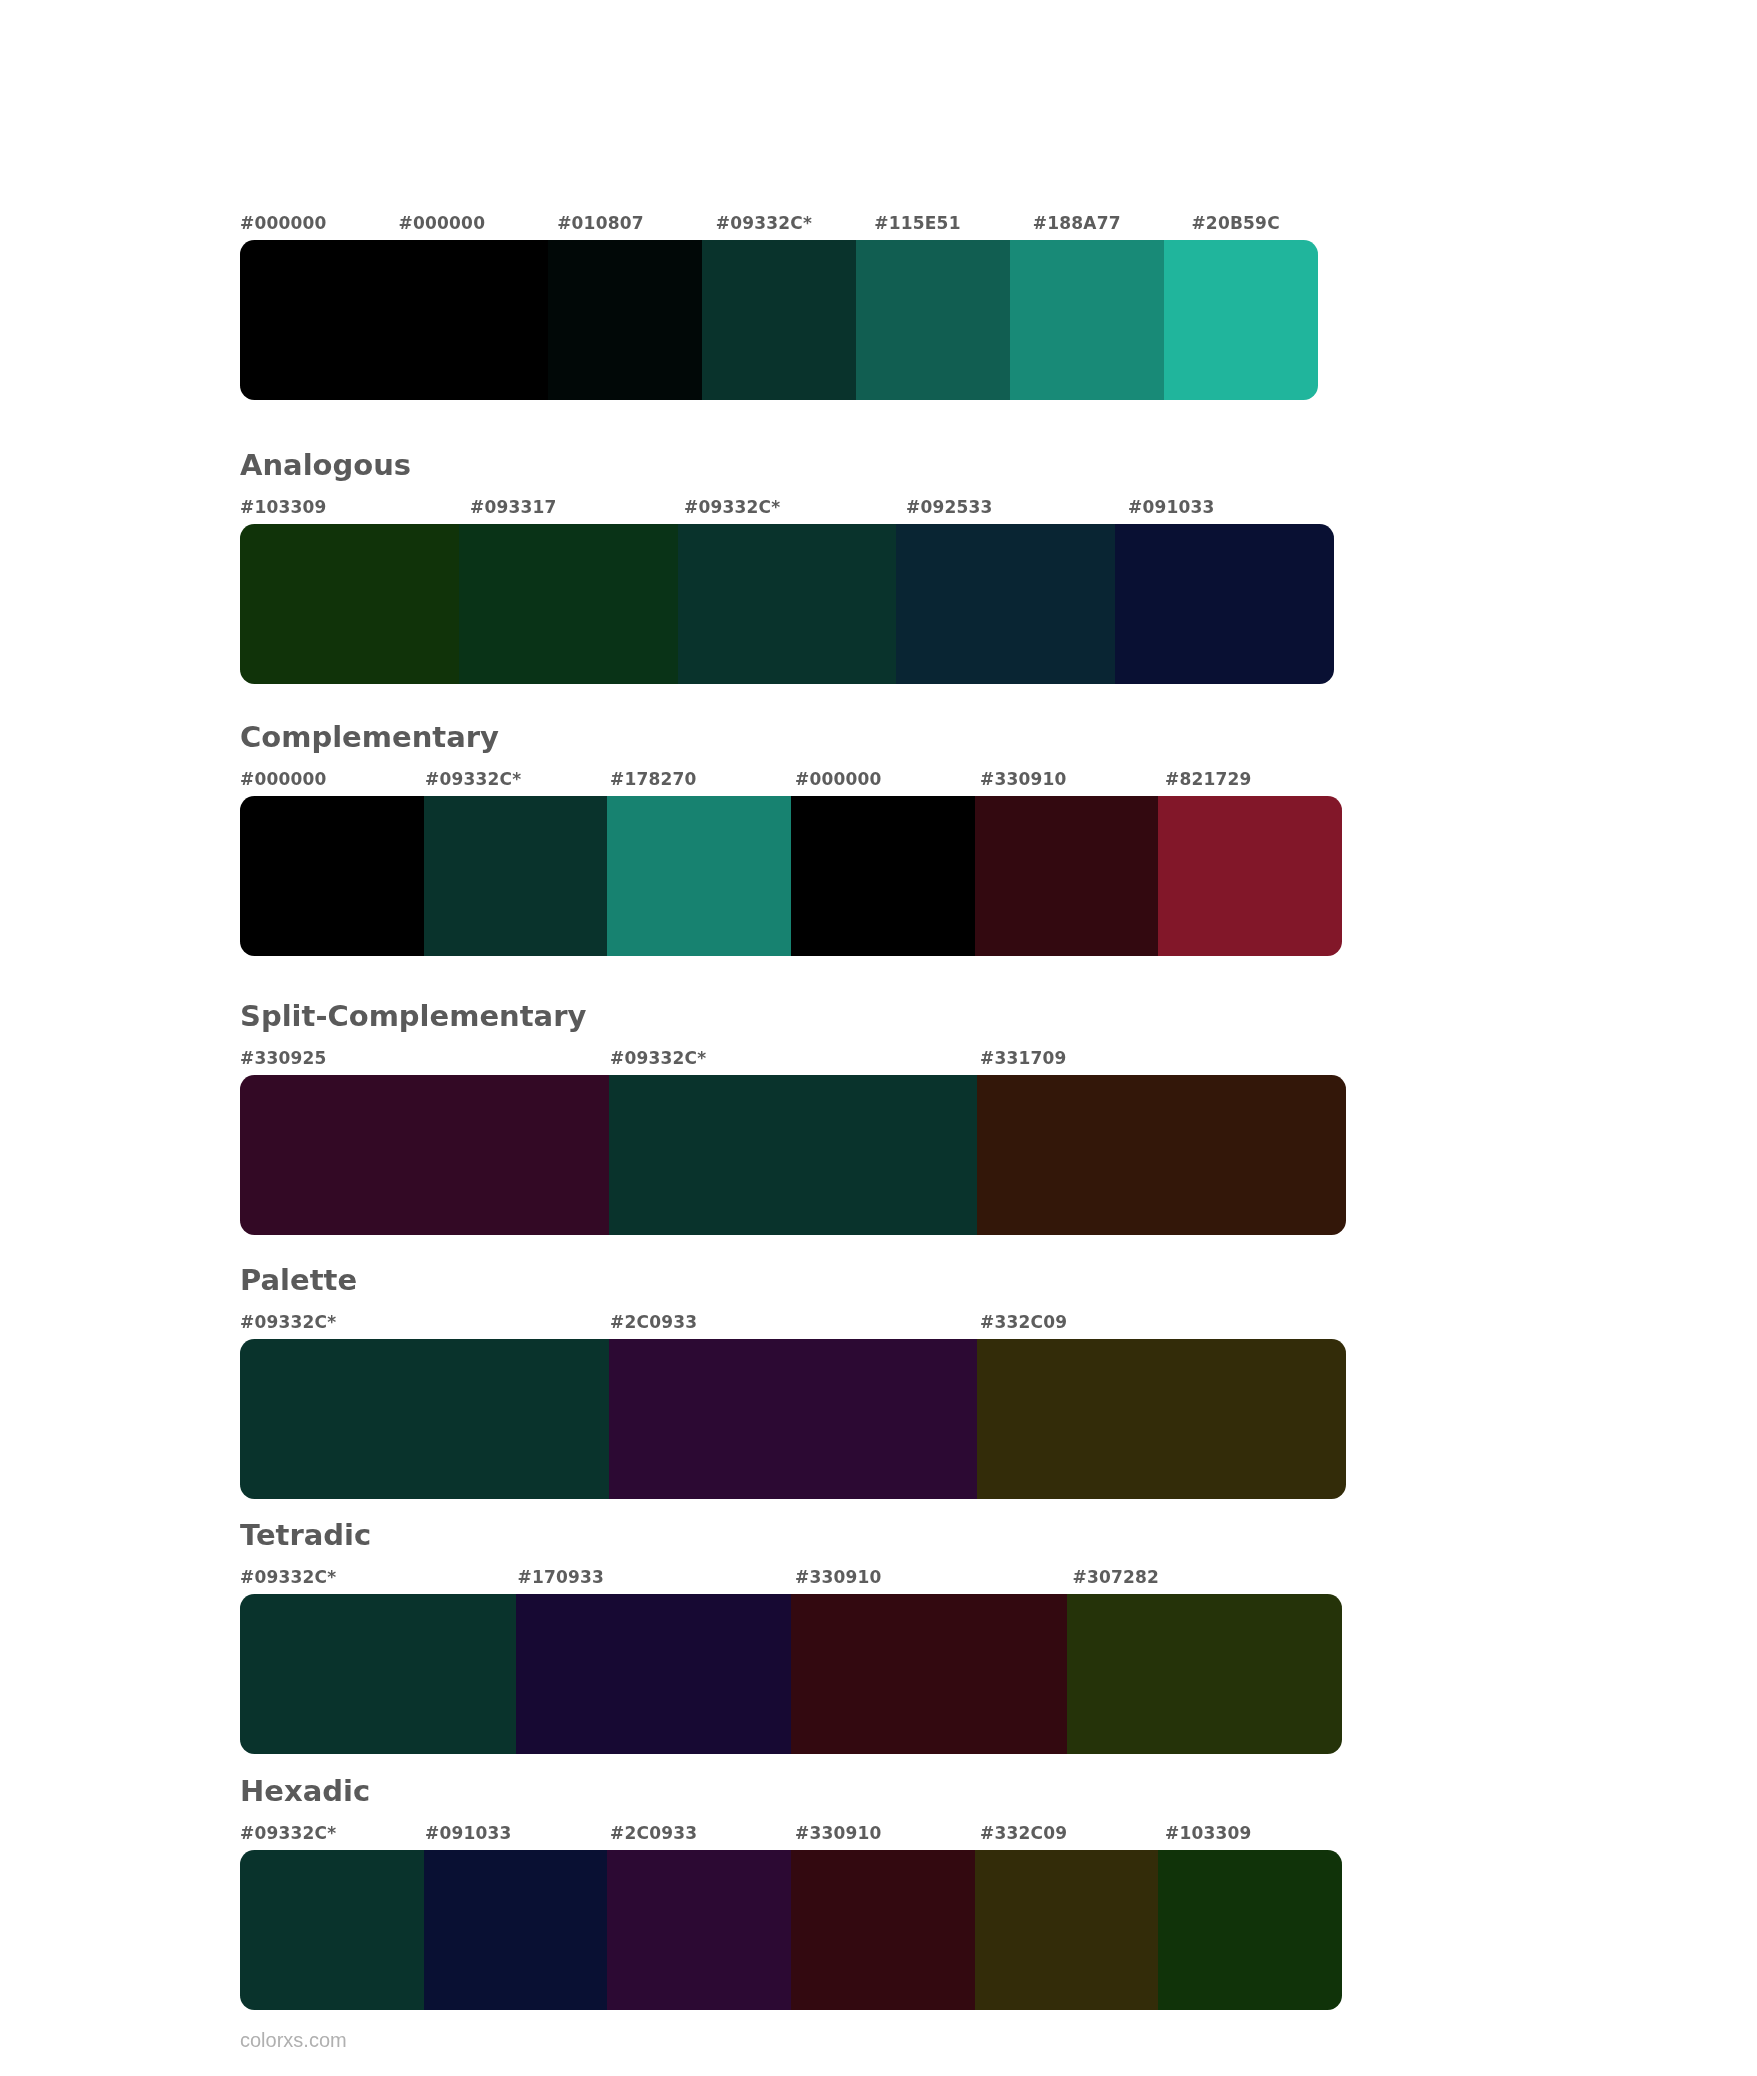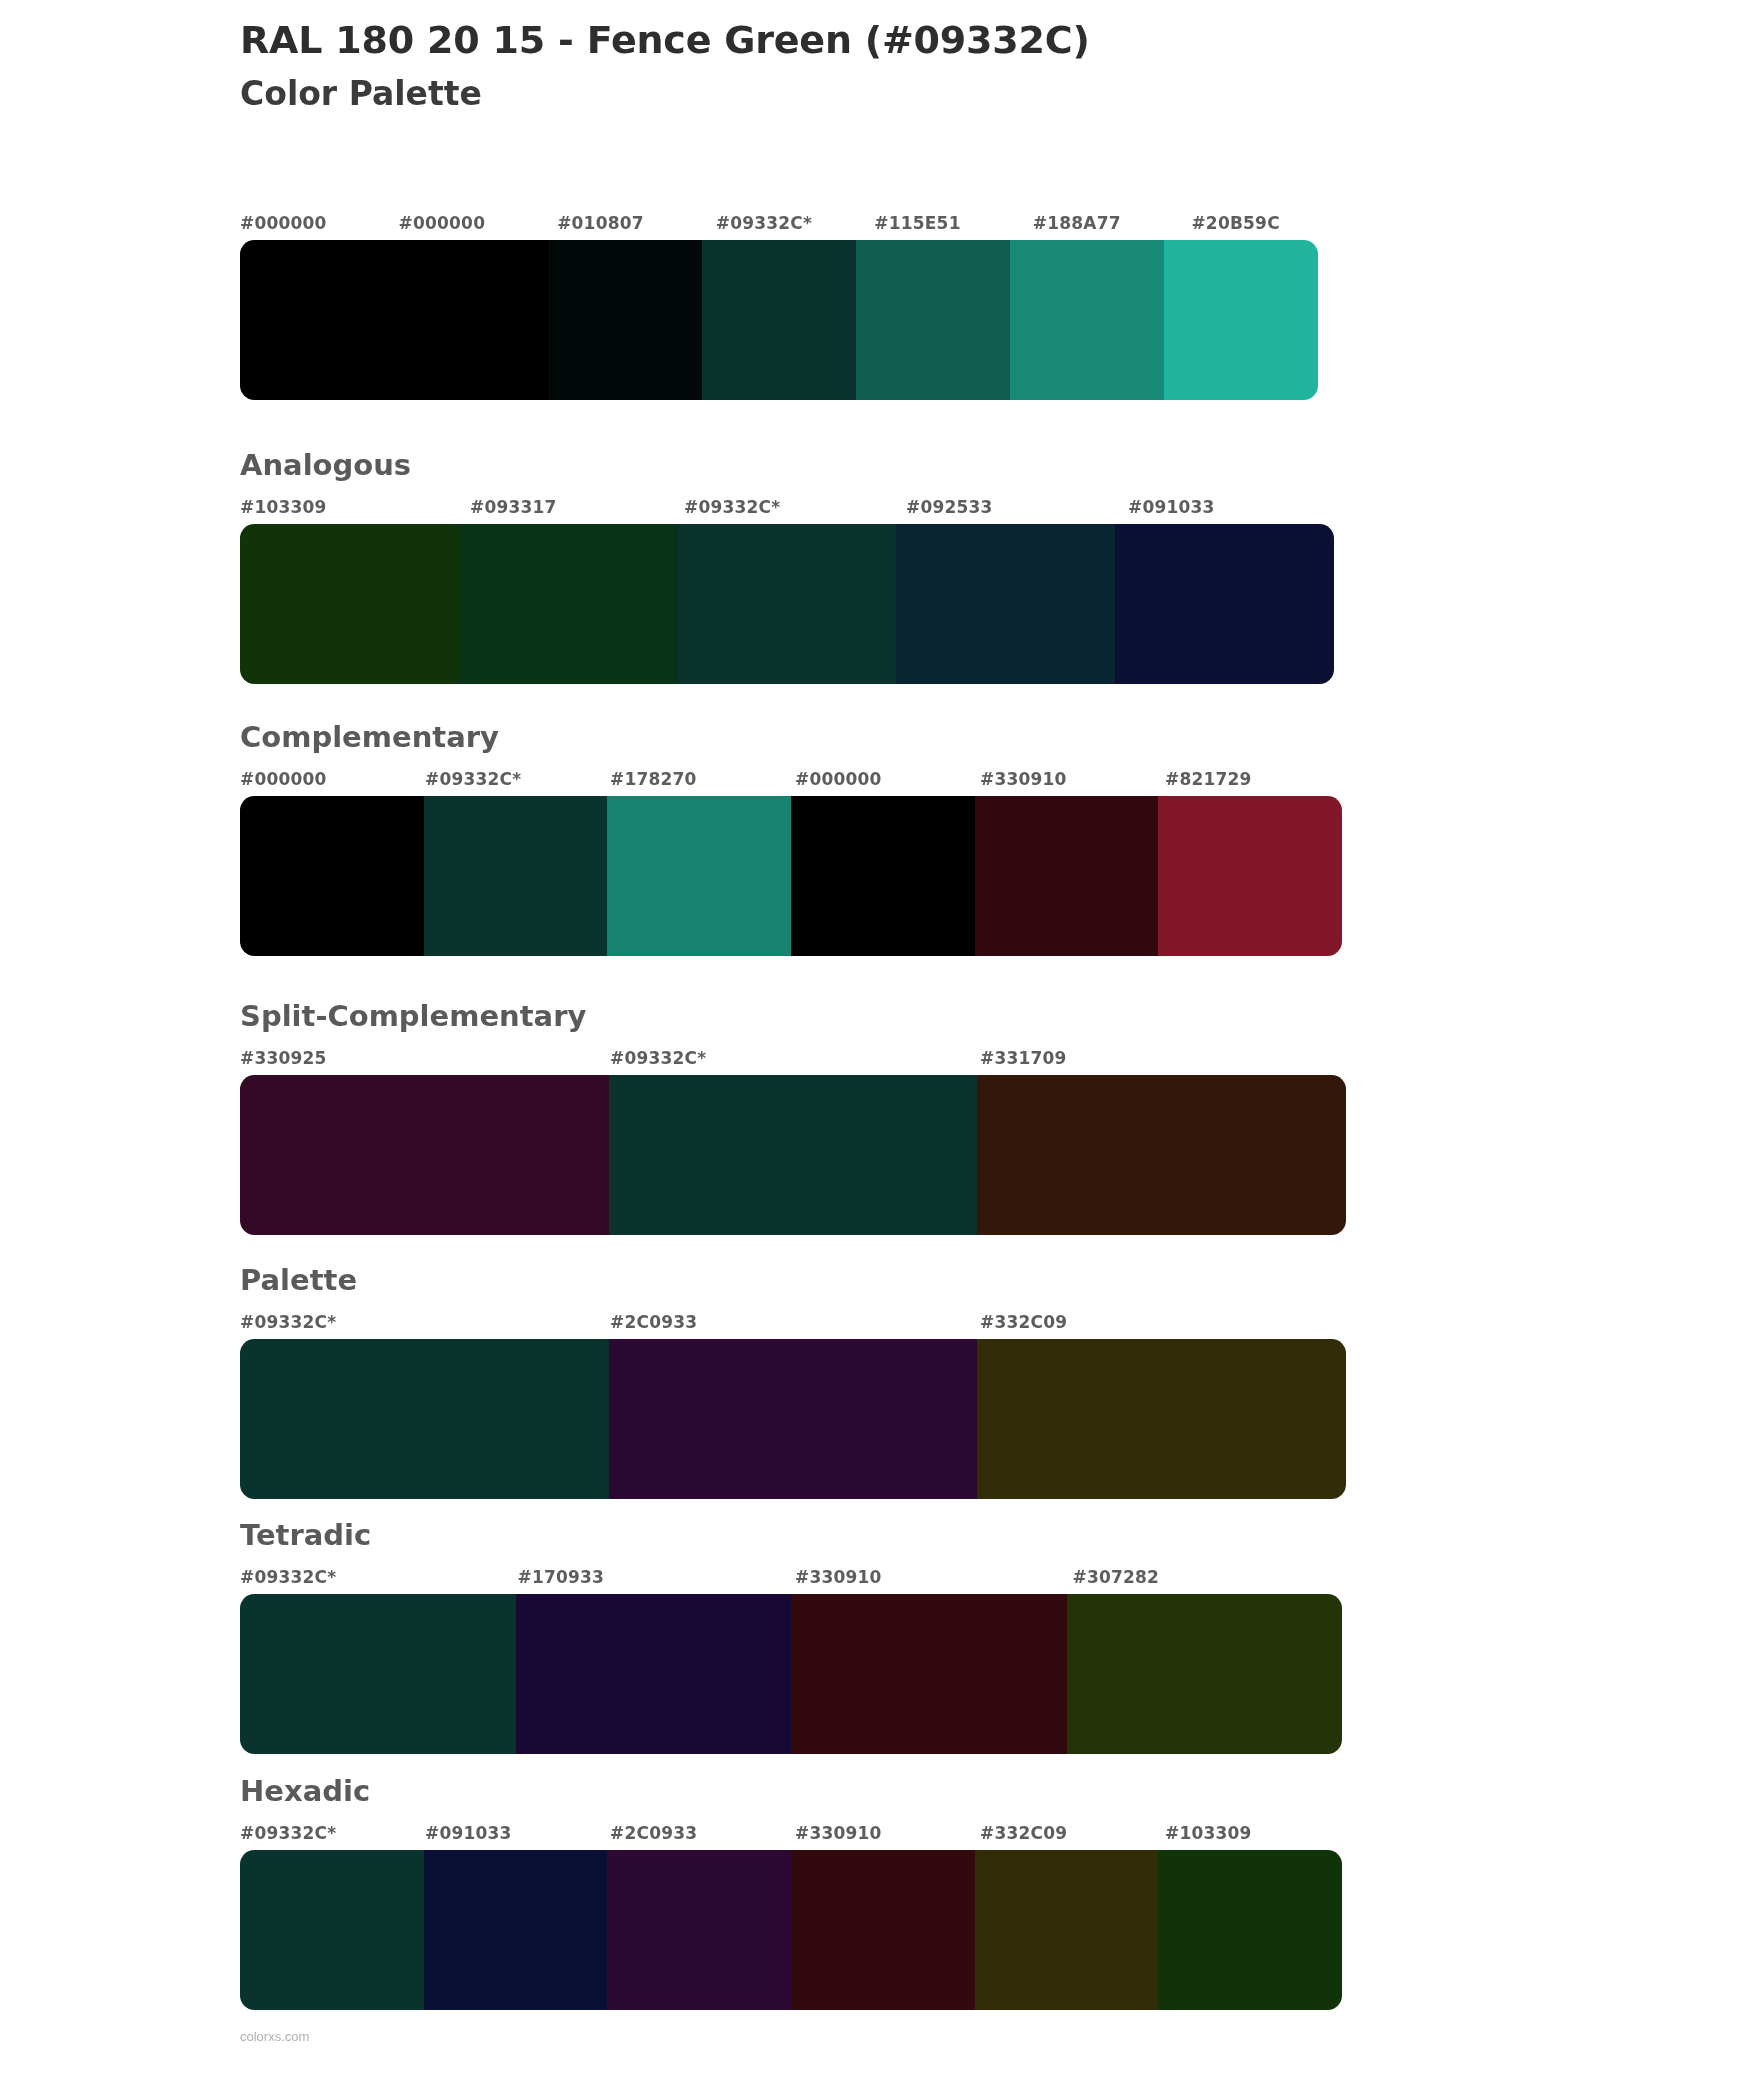--- a/index.html
+++ b/index.html
@@ -111,35 +111,31 @@
   .sec-tetradic  { top: 1521px; }
   .sec-tetradic .swatch-row { width: 1102px; }
   .sec-hexadic   { top: 1777px; }
   .sec-hexadic .swatch-row { width: 1102px; }
 
   
   .footer {
     position: absolute;
     left: 240px;
     top: 2029px;
-    font-size: 13px;
+    font-size: 20px;
     color: #b0b0b0;
     font-family: "Liberation Sans", sans-serif;
     white-space: nowrap;
   }
 </style>
 </head>
 <body>
 
 <div class="page">
 
-  <div class="header">
-    <h1 class="page-title">RAL 180 20 15 - Fence Green (#09332C)</h1>
-    <h2 class="page-subtitle">Color Palette</h2>
-  </div>
 
   <div class="sections" id="sections-root">
     <div class="section sec-mono">
         <div class="swatch-labels">
           <span class="swatch-label" style="left: 0%;">#000000</span>
           <span class="swatch-label" style="left: 14.2857%;">#000000</span>
           <span class="swatch-label" style="left: 28.5714%;">#010807</span>
           <span class="swatch-label" style="left: 42.8571%;">#09332C*</span>
           <span class="swatch-label" style="left: 57.1429%;">#115E51</span>
           <span class="swatch-label" style="left: 71.4286%;">#188A77</span>

